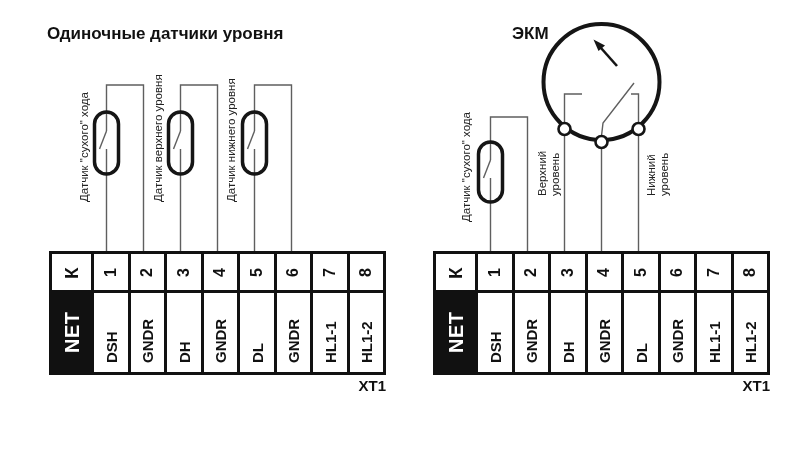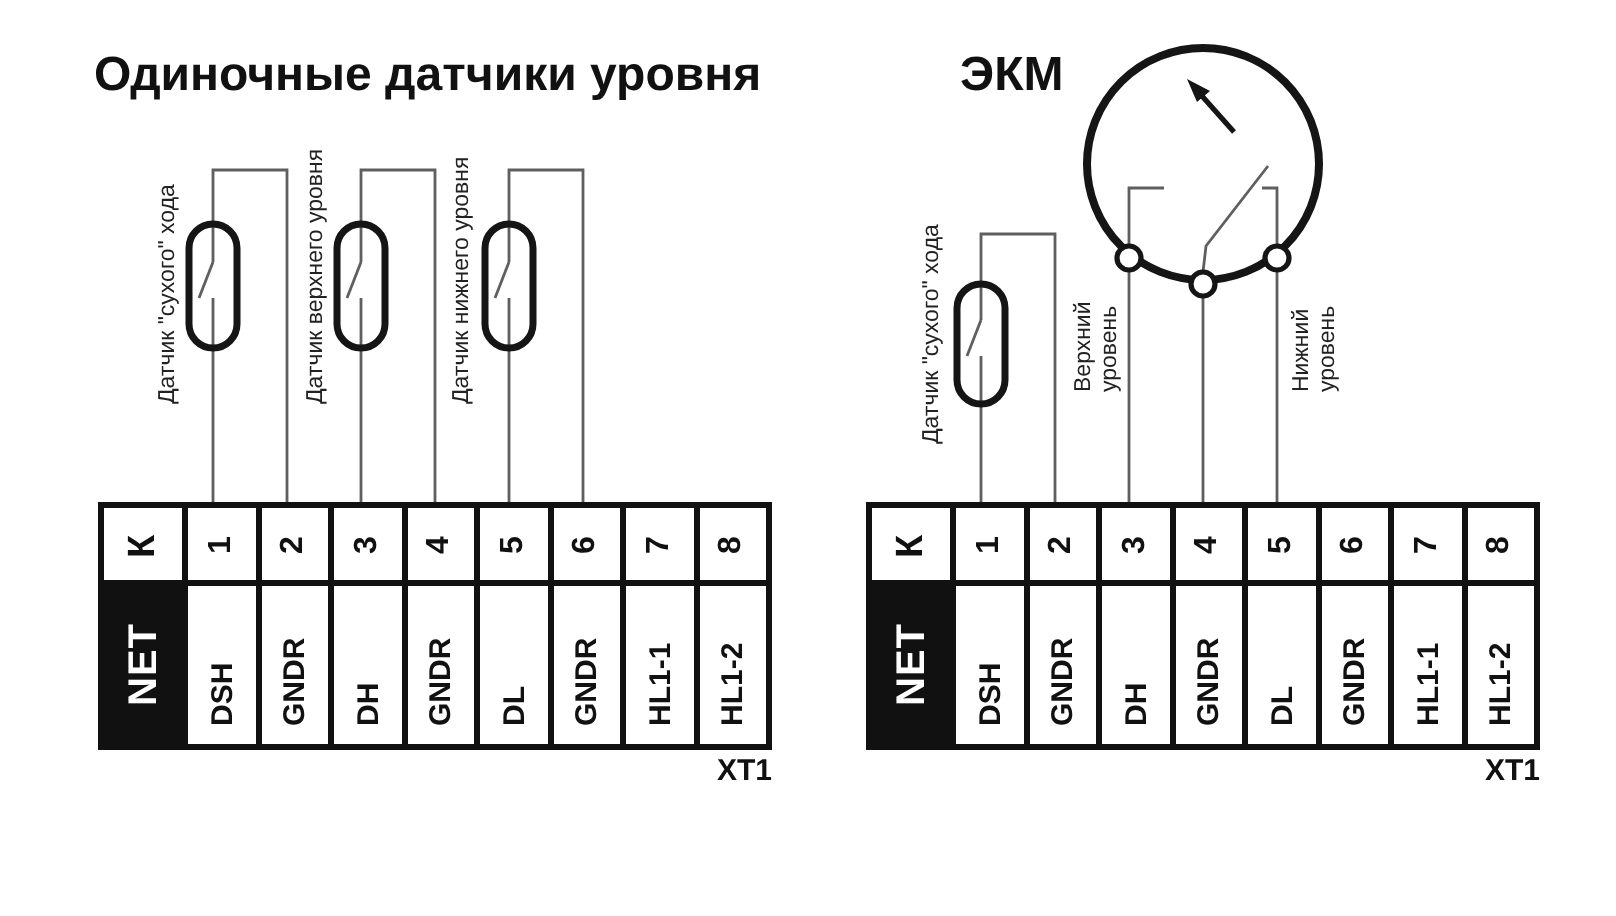--- a/index.html
+++ b/index.html
@@ -1,20 +1,20 @@
 <!DOCTYPE html>
 <html><head>
 <meta charset="utf-8">
 <style>
   html,body{margin:0;padding:0;background:#fff;}
   .canvas{position:relative;width:808px;height:458px;background:#ffffff;overflow:hidden;
           font-family:"Liberation Sans",sans-serif;color:#111;}
   svg.linework{position:absolute;left:0;top:0;pointer-events:none;}
 
-  .title{position:absolute;font-weight:bold;font-size:24px;white-space:nowrap;color:#111;}
+  .title{position:absolute;font-weight:bold;font-size:17px;white-space:nowrap;color:#111;}
 
   
   .dlabel{position:absolute;white-space:nowrap;line-height:13px;font-size:11.5px;color:#222;
           transform-origin:0 100%;transform:rotate(-90deg);}
   
   .wlabel{position:absolute;width:52px;white-space:normal;line-height:13px;font-size:11.5px;color:#222;
           transform-origin:0 100%;transform:rotate(-90deg);}
 
   
   .tblock{position:absolute;width:337px;height:124px;border:3px solid #111;box-sizing:border-box;
@@ -85,21 +85,21 @@
       <circle cx="638.5" cy="129" r="6"></circle>
     </g>
   </svg>
 
   <div class="title" style="left:47px;top:24px">Одиночные датчики уровня</div>
 
   <div class="dlabel" style="left:90.5px;top:189px">Датчик  "сухого" хода</div>
   <div class="dlabel" style="left:164.5px;top:189px">Датчик верхнего уровня</div>
   <div class="dlabel" style="left:237.5px;top:189px">Датчик нижнего уровня</div>
 
-  <div class="title" style="left:480px;top:24px">ЭКМ</div>
+  <div class="title" style="left:512px;top:24px">ЭКМ</div>
 
   <div class="dlabel" style="left:472.5px;top:209px">Датчик  "сухого" хода</div>
   <div class="wlabel" style="left:562px;top:170px">Верхний уровень</div>
   <div class="wlabel" style="left:671px;top:170px">Нижний уровень</div>
 
   <div class="tblock" style="left:49px;top:251px">
     <div class="tcol thead">
       <div class="cell-num">
         <span class="vt vt-k">К</span>
       </div>

